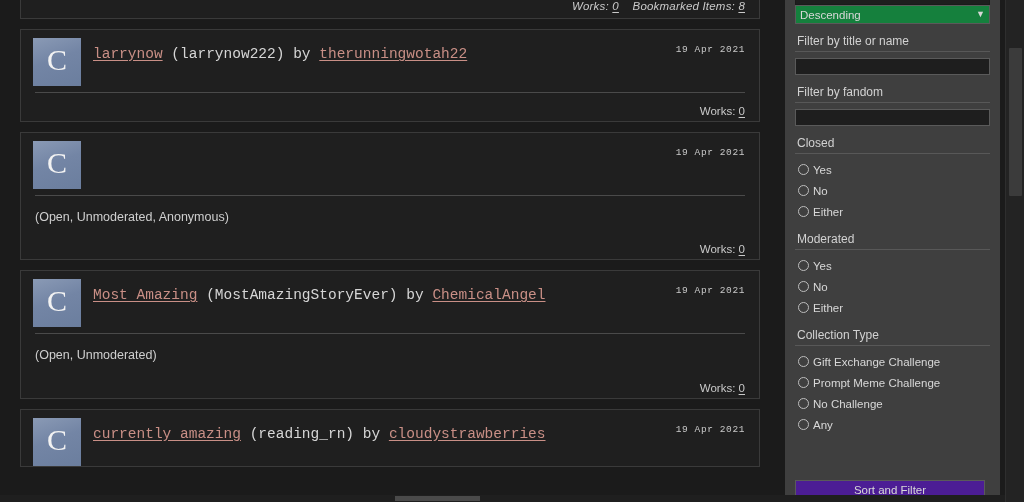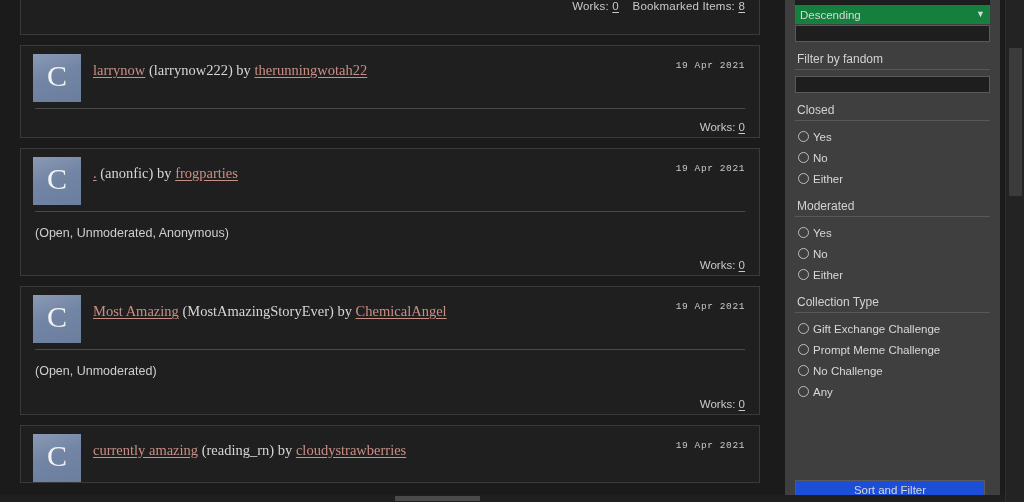--- a/index.html
+++ b/index.html
@@ -25,23 +25,24 @@
     overflow: hidden;
     padding-left: 20px;
     padding-right: 20px;
   }
 
   
   .partial-top {
     border: 1px solid #3a3a3a;
     border-top: none;
     background: #1f1f1f;
-    height: 36px;
+    height: 20px;
     margin-top: -1px;
     position: relative;
+    font-style: italic;
   }
   .partial-top .meta-line {
     position: absolute;
     right: 14px;
     top: 1px;
     font-size: 11.5px;
     color: #c9c9c9;
     letter-spacing: .2px;
     white-space: nowrap;
   }
@@ -76,21 +77,21 @@
     justify-content: center;
     color: #f2f2f2;
     font-family: "Liberation Serif", serif;
     font-size: 30px;
     line-height: 1;
     padding-bottom: 4px;
     margin-right: 12px;
   }
   .title-line {
     padding-top: 8px;
-    font-family: Liberation Serif, serif;
+    font-family: Liberation Mono, monospace;
     font-size: 14.5px;
     color: #d6d6d6;
     line-height: 1.2;
     flex: 1;
   }
   .title-link, .owner-link {
     color: #c98f86;
     text-decoration: underline;
     text-underline-offset: 2px;
   }
@@ -205,21 +206,21 @@
   .radio-label {
     font-size: 11.5px;
     color: #d8d8d8;
   }
   .sb-button {
     position: absolute;
     left: 10px;
     right: 15px;
     bottom: 2px;
     height: 20px;
-    background: #1d4ed8;
+    background: #4c1d95;
     border: 1px solid #5a5a5a;
     color: #d8d8d8;
     font-size: 11.5px;
     display: flex;
     align-items: center;
     justify-content: center;
     font-family: "Liberation Sans", sans-serif;
   }
 
   
@@ -291,26 +292,20 @@
         <div class="meta-line">
           <span>Works:</span>
           <span class="meta-link">0</span>
         </div>
       </div>
     </div>
 
     <div class="coll">
       <div class="coll-head">
         <div class="avatar">C</div>
-        <div class="title-line">
-          <a class="title-link" href="#">.</a>
-          <span class="nickname">(anonfic)</span>
-          <span class="byword">by</span>
-          <a class="owner-link" href="#">frogparties</a>
-        </div>
         <div class="date">19 Apr 2021</div>
       </div>
       <div class="divider"></div>
       <div class="coll-body">
         <div class="status">(Open, Unmoderated, Anonymous)</div>
       </div>
       <div class="coll-foot">
         <div class="meta-line">
           <span>Works:</span>
           <span class="meta-link">0</span>
@@ -359,20 +354,21 @@
 
   <div class="sidebar">
 
     <div class="sb-partial"></div>
 
     <div class="sb-select">
       <span class="sel-val">Descending</span>
       <span class="chev">▼</span>
     </div>
 
+    <div class="sb-label">Filter by title or name</div>
     <input class="sb-input" type="text" value="" style="">
 
     <div class="sb-label">Filter by fandom</div>
     <input class="sb-input" type="text" value="" style="">
 
     <div class="sb-label">Closed</div>
     <div class="sb-group">
       <div class="radio-row">
         <span class="radio"></span>
         <span class="radio-label">Yes</span>

